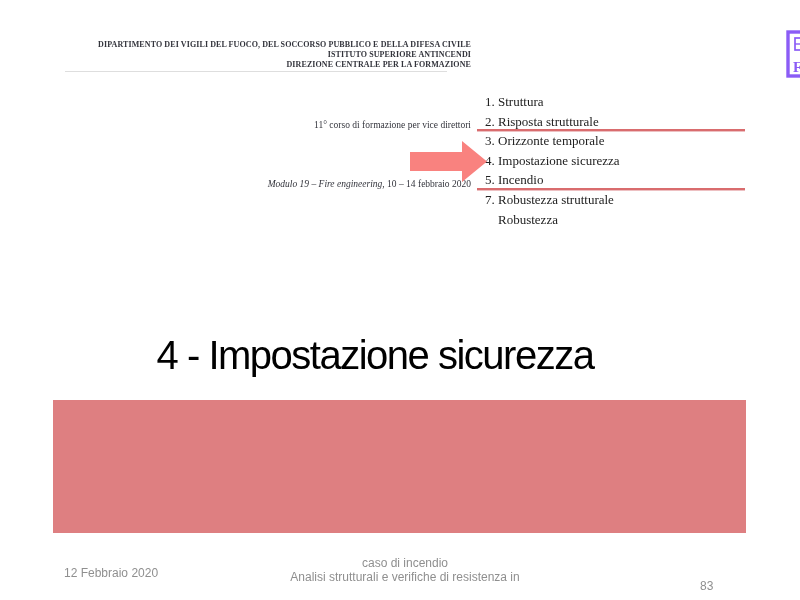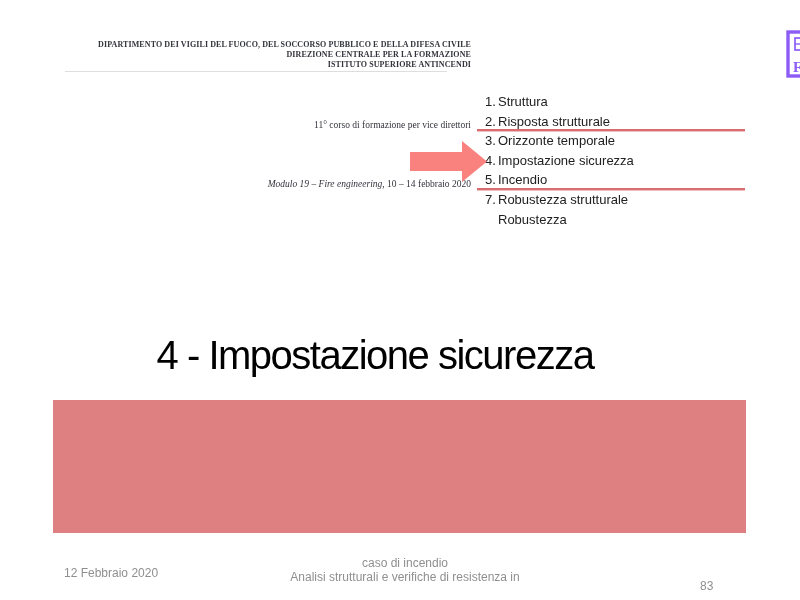--- a/index.html
+++ b/index.html
@@ -21,21 +21,21 @@
 
   
   .seal { position:absolute; left:744px; top:30px; width:54px; height:48px; }
   .seal svg { display:block; width:100%; height:100%; }
 
   
   .agenda {
     position:absolute; left:485px; top:92px; width:250px;
     font-size:13px; color:#212121;
   }
-  .agenda-item { line-height:19.6px; white-space:nowrap; }
+  .agenda-item { line-height:19.6px; white-space:nowrap;font-family:Liberation Serif, serif; }
   .agenda-item .num { display:inline-block; min-width:13px; }
   .agenda-underline {
     height:2px; width:268px; margin:-2px 0 0 -8px;
     box-shadow:0 1px 0 rgba(222,141,143,0.55);
   }
 
   
   .pointer-arrow { position:absolute; left:410px; top:140px; width:78px; height:43px; }
   .pointer-arrow svg { display:block; width:100%; height:100%; }
 
@@ -58,22 +58,22 @@
   .footer-subject { left:260px; top:556px; width:290px; text-align:center; }
   .footer-page { left:700px; top:579px; width:36px; text-align:left; }
 </style>
 </head>
 <body>
 
 <div class="stage">
 
   <div class="letterhead">
     <div class="hdr-b">DIPARTIMENTO DEI VIGILI DEL FUOCO, DEL SOCCORSO PUBBLICO E DELLA DIFESA CIVILE</div>
+    <div class="hdr-b">ISTITUTO SUPERIORE ANTINCENDI</div>
     <div class="hdr-b">DIREZIONE CENTRALE PER LA FORMAZIONE</div>
-    <div class="hdr-b">ISTITUTO SUPERIORE ANTINCENDI</div>
     <div class="hdr-sep"></div>
     <div class="hdr-r">11° corso di formazione per vice direttori</div>
     <div class="hdr-r"><span class="it">Modulo 19 – Fire engineering,</span><span> 10 – 14 febbraio 2020</span></div>
   </div>
 
   <div class="seal" style="color: #8b5cf6; padding-left: 42px;">
     <svg viewBox="0 0 54 48">
       <rect x="2" y="2" width="50" height="44" fill="none" stroke="currentColor" stroke-width="3.4"></rect>
       <rect x="9" y="8" width="10" height="12" fill="none" stroke="currentColor" stroke-width="1.7"></rect>
       <line x1="9" y1="14" x2="19" y2="14" stroke="currentColor" stroke-width="1.4"></line>

